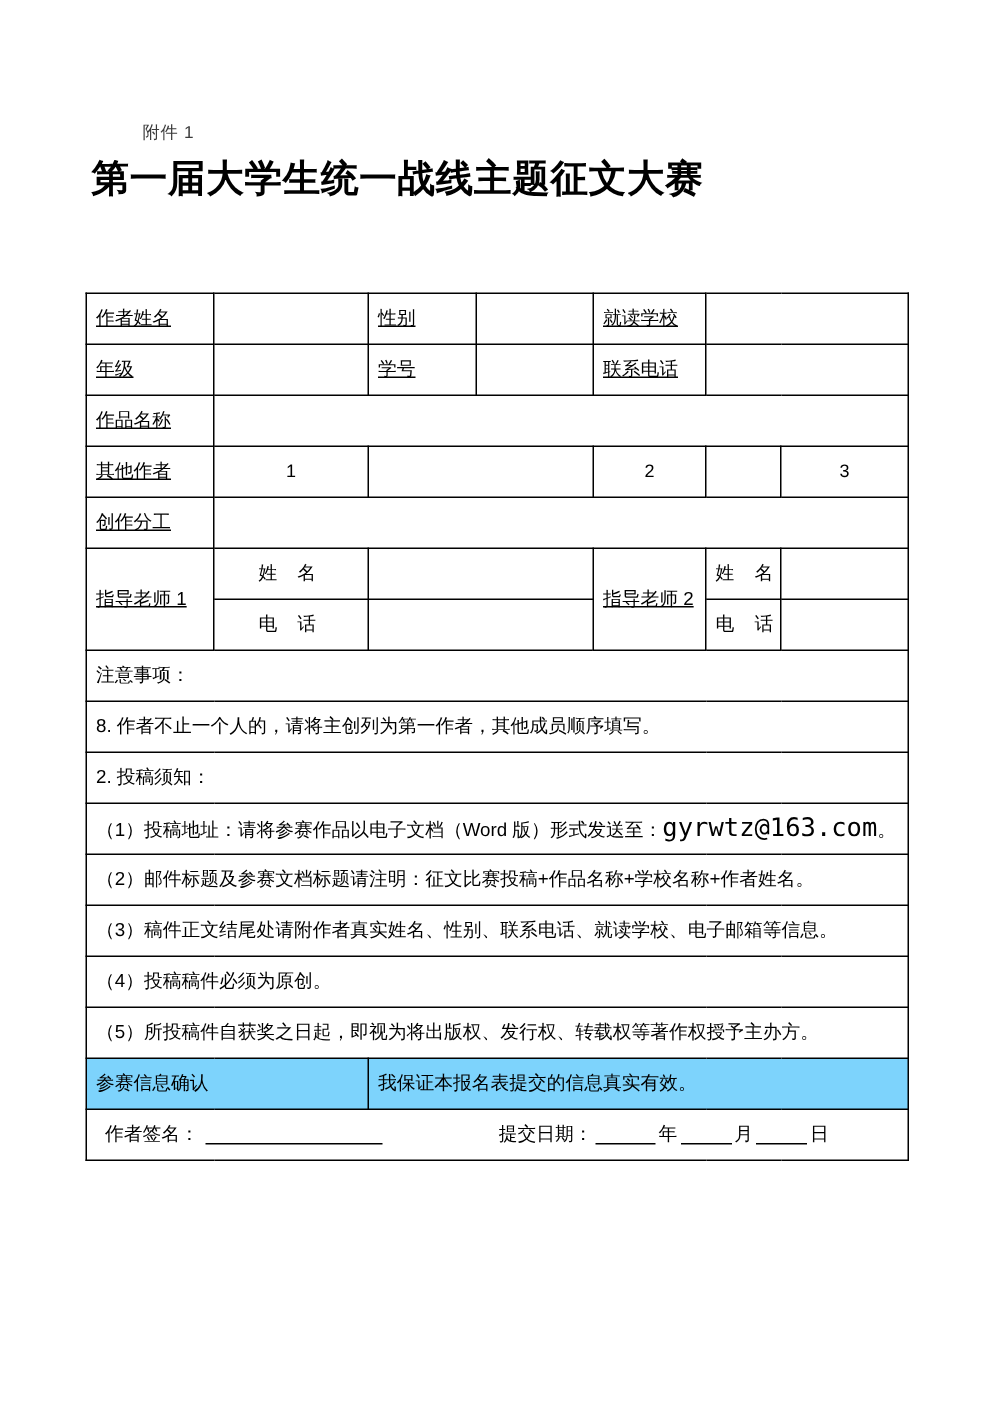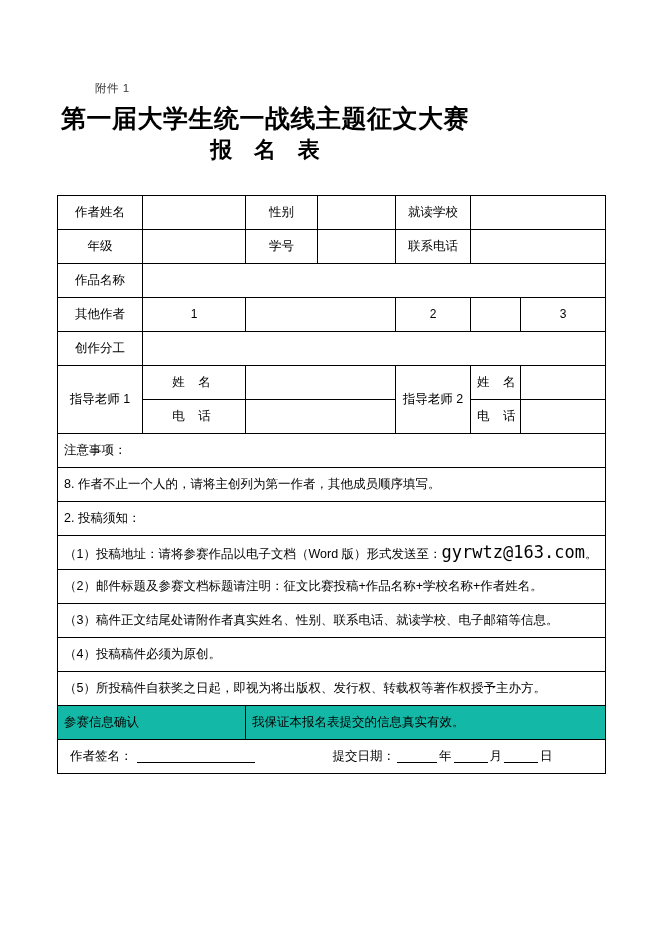--- a/index.html
+++ b/index.html
@@ -67,25 +67,25 @@
   }
   table.form td {
     border: 1px solid #000000;
     padding: 0 6px;
     height: 33px;
     vertical-align: middle;
     line-height: 1.45;
   }
   .c-center { text-align: center; }
   .c-left   { text-align: left; }
-  .lbl      { text-align: center; white-space: nowrap; }
+  .lbl      { text-align: left; white-space: nowrap; text-decoration: underline; }
   .lbl-sp   { text-align: center; letter-spacing: 5px; padding-left: 5px; white-space: nowrap; }
   .note     { text-align: left; font-size: 12.5px; }
   .note-indent { text-align: left; font-size: 12.5px; }
-  .beige    { background: #14b8a6; }
+  .beige    { background: #7dd3fc; }
   .email    { font-family: "DejaVu Sans Mono", "Liberation Mono", monospace; font-size: 17px; }
   .num      { text-align: center; font-size: 12px; }
 
   .sign-row td { height: 62px; vertical-align: middle; }
   .sign-wrap {
     display: flex;
     align-items: center;
     padding-left: 6px;
   }
   .sign-left { white-space: nowrap; }
@@ -108,21 +108,20 @@
 </style>
 </head>
 <body>
 
 <div class="page">
 
   <div class="attachment-label">附件 1</div>
 
   <div class="title-block">
     <div class="title-main">第一届大学生统一战线主题征文大赛</div>
-    <div class="title-sub">报 名 表</div>
   </div>
 
   <table class="form">
     <colgroup>
       <col style="width:85px">
       <col style="width:103px">
       <col style="width:72px">
       <col style="width:78px">
       <col style="width:75px">
       <col style="width:50px">

